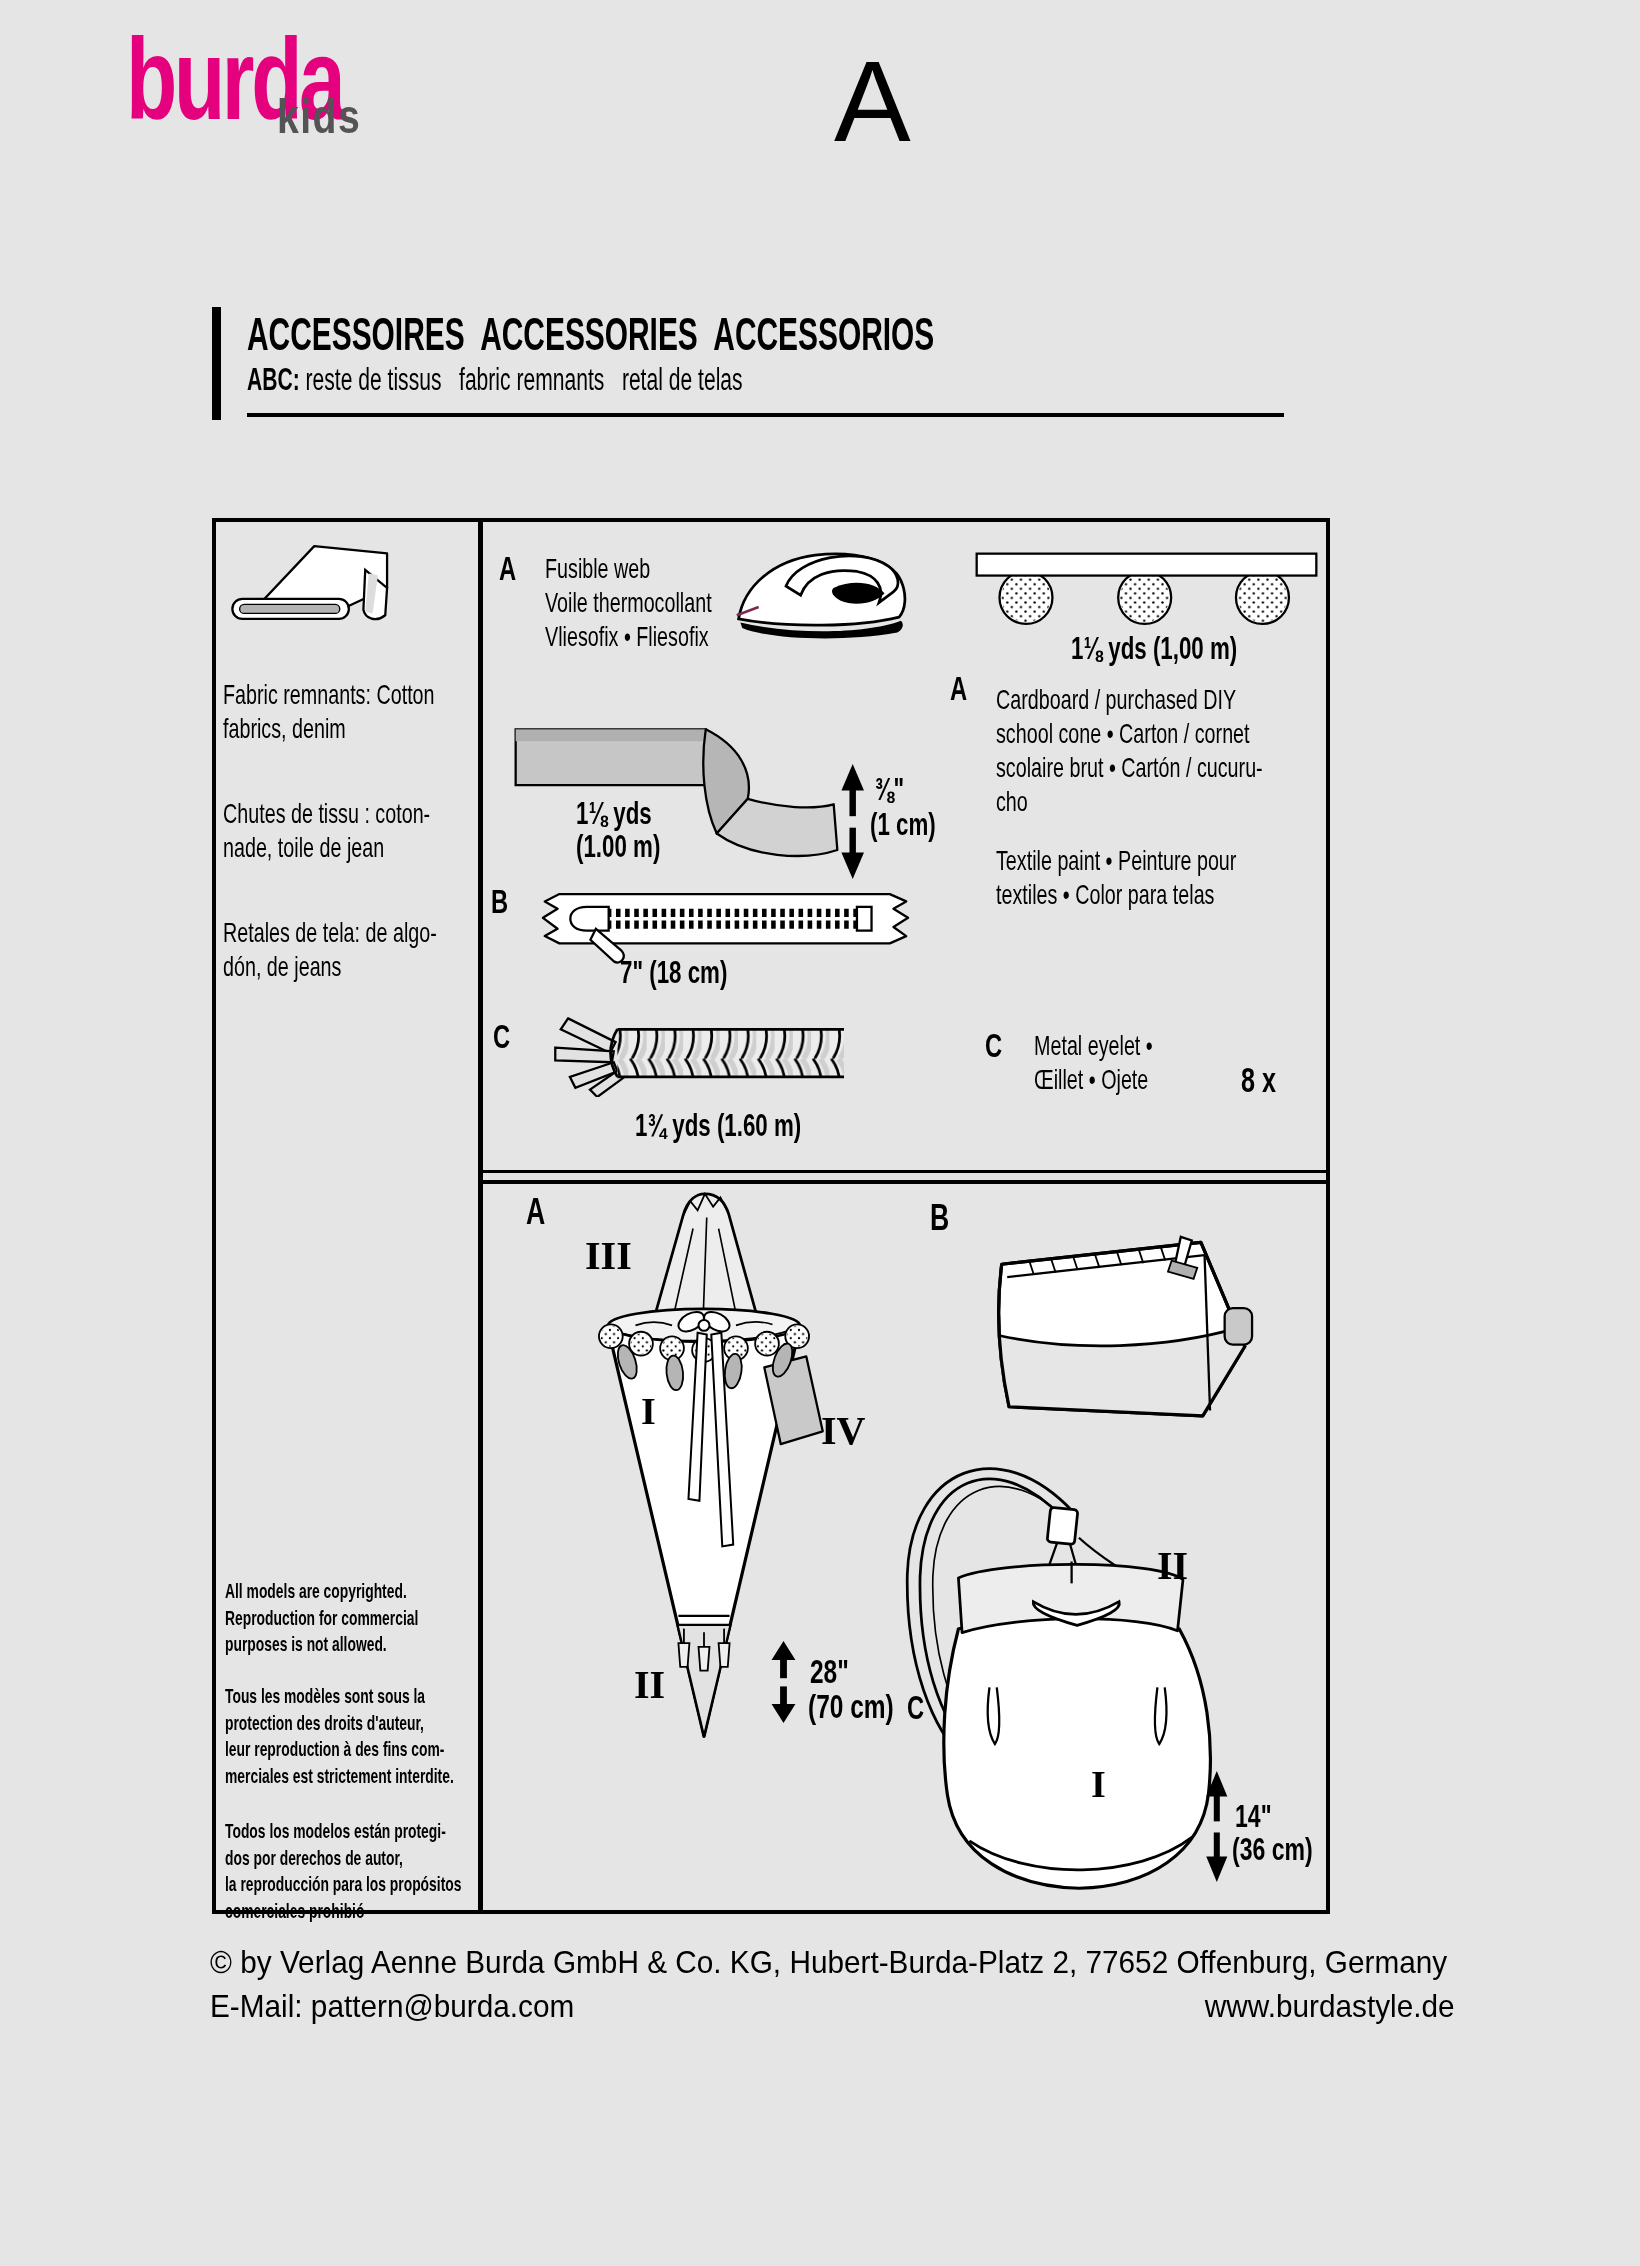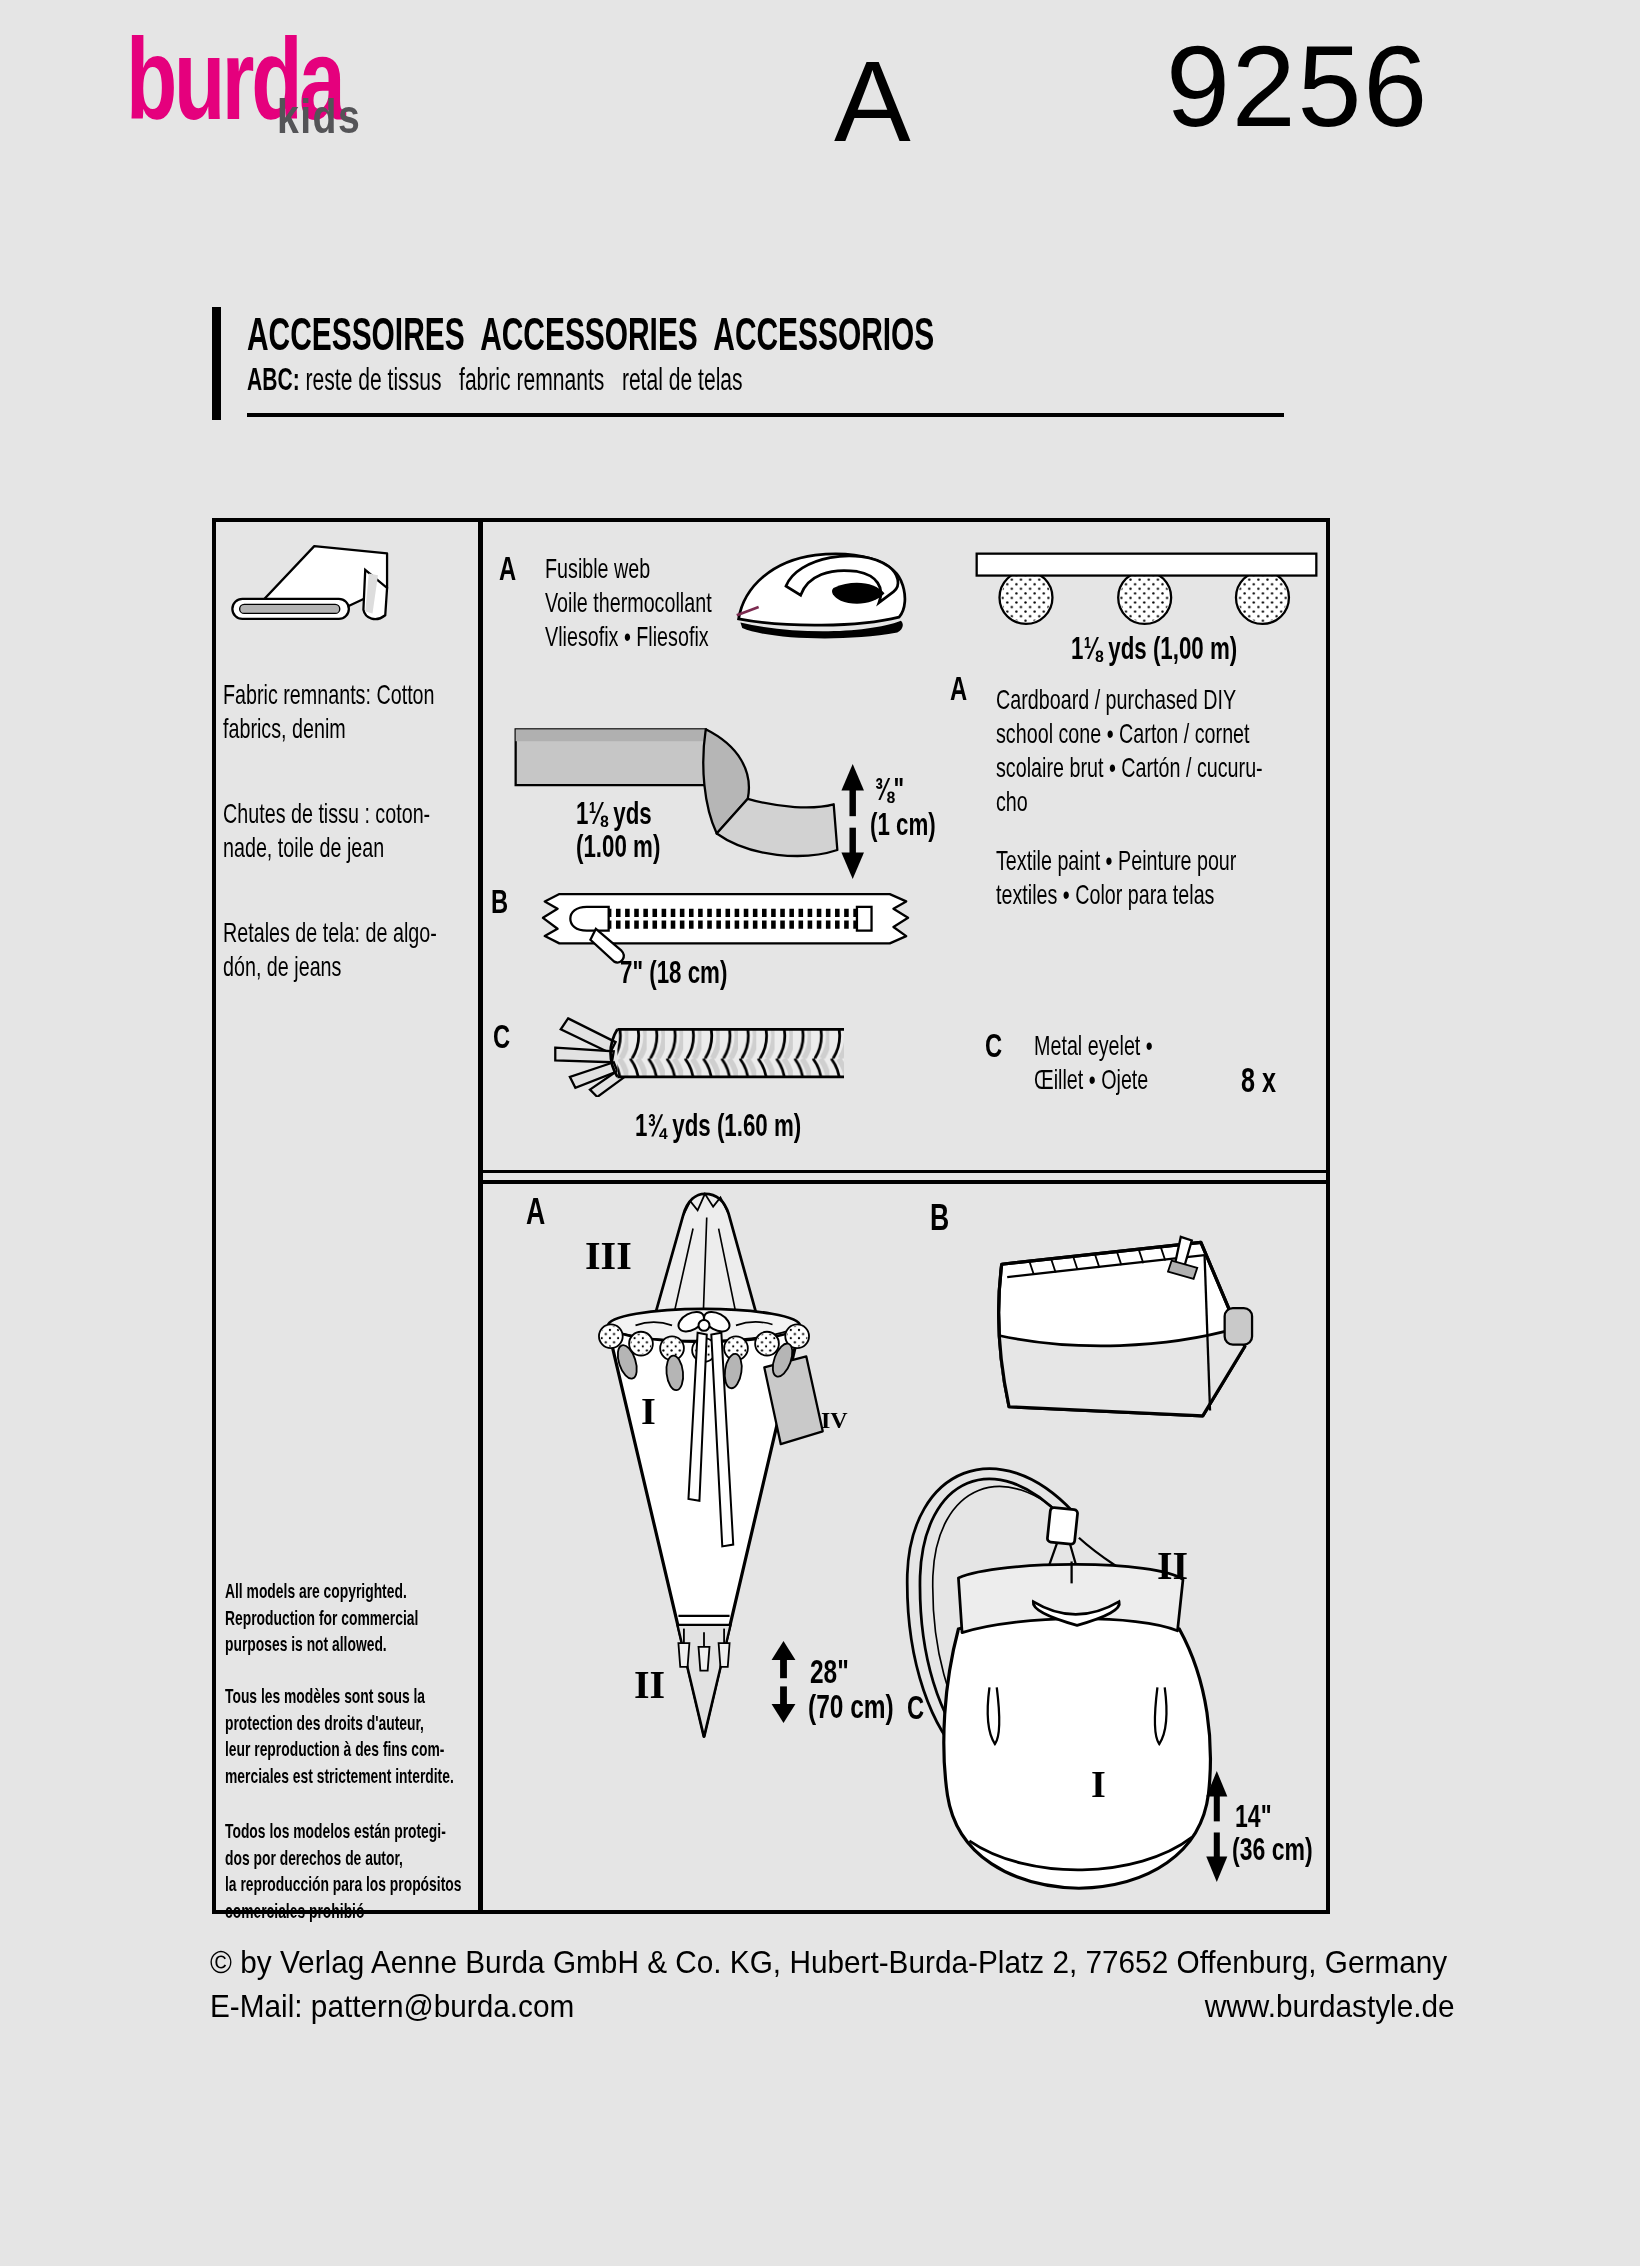--- a/index.html
+++ b/index.html
@@ -30,21 +30,20 @@
   .blk{background:#000;}
 </style>
 </head>
 <body>
 
 <div class="page">
 
   <div class="abs brand" style="left: 126px; top: 12.8px; color: rgb(229, 0, 125);">burda</div>
   <div class="abs brandsub" style="left: 277px; top: 88px; color: rgb(84, 84, 87);">kids</div>
   <div class="abs bignum" style="left:834px;top:35px;">A</div>
-  <div class="abs bignum" style="left:1166px;top:20px;letter-spacing:1.8px;">9256</div>
 
   <div class="abs blk" style="left:212px;top:307px;width:9.1px;height:113px;"></div>
   <div class="abs title cond65 pre" style="left:247px;top:307px;">ACCESSOIRES  ACCESSORIES  ACCESSORIOS</div>
   <div class="abs subtitle cond68 pre" style="left:247px;top:362px;"><span class="b">ABC:</span><span> reste de tissus   fabric remnants   retal de telas</span></div>
   <div class="abs blk" style="left:247px;top:413px;width:1037px;height:3.7px;"></div>
 
   <div class="abs" style="left:212px;top:518px;width:1118px;height:1396px;border:4.6px solid #000;"></div>
   <div class="abs blk" style="left:478px;top:518px;width:4.6px;height:1396px;"></div>
   <div class="abs blk" style="left:482px;top:1170px;width:848px;height:2.7px;"></div>
   <div class="abs blk" style="left:482px;top:1180px;width:848px;height:3.7px;"></div>
@@ -218,21 +217,21 @@
       <ellipse cx="236" cy="188" rx="9" ry="19" transform="rotate(20 236 188)"></ellipse>
     </g>
     <path d="M143,158 L133,340 L145,342 L153,160 Z" fill="#fff" stroke="#000" stroke-width="2.2"></path>
     <path d="M158,160 L170,392 L182,390 L169,158 Z" fill="#fff" stroke="#000" stroke-width="2.2"></path>
     <ellipse cx="136" cy="146" rx="15" ry="9" transform="rotate(-28 136 146)" fill="#fff" stroke="#000" stroke-width="2.2"></ellipse>
     <ellipse cx="164" cy="146" rx="15" ry="9" transform="rotate(28 164 146)" fill="#fff" stroke="#000" stroke-width="2.2"></ellipse>
     <circle cx="150" cy="150" r="6" fill="#fff" stroke="#000" stroke-width="2.2"></circle>
   </svg>
   <div class="abs roman" style="left:585px;top:1232px;font-size:40px;">III</div>
   <div class="abs roman" style="left:641px;top:1389px;font-size:38px;">I</div>
-  <div class="abs roman" style="left:821px;top:1407px;font-size:24px;">IV</div>
+  <div class="abs roman" style="left:821px;top:1407px;font-size:40px;">IV</div>
   <div class="abs roman" style="left:634px;top:1661px;font-size:40px;">II</div>
   <svg class="abs" style="left:769px;top:1641px;width:29px;height:82px;" viewBox="0 0 34 130" preserveAspectRatio="none">
     <polygon points="17,0 3,30 31,30" fill="#000"></polygon>
       <rect x="13" y="27" width="8" height="32" fill="#000"></rect>
     <rect x="13" y="72" width="8" height="31" fill="#000"></rect>
       <polygon points="17,130 3,100 31,100" fill="#000"></polygon>
   </svg>
   <div class="abs cond b" style="left:810px;top:1652px;font-size:34px;">28"</div>
   <div class="abs cond b" style="left:808px;top:1687px;font-size:34px;">(70 cm)</div>
 

